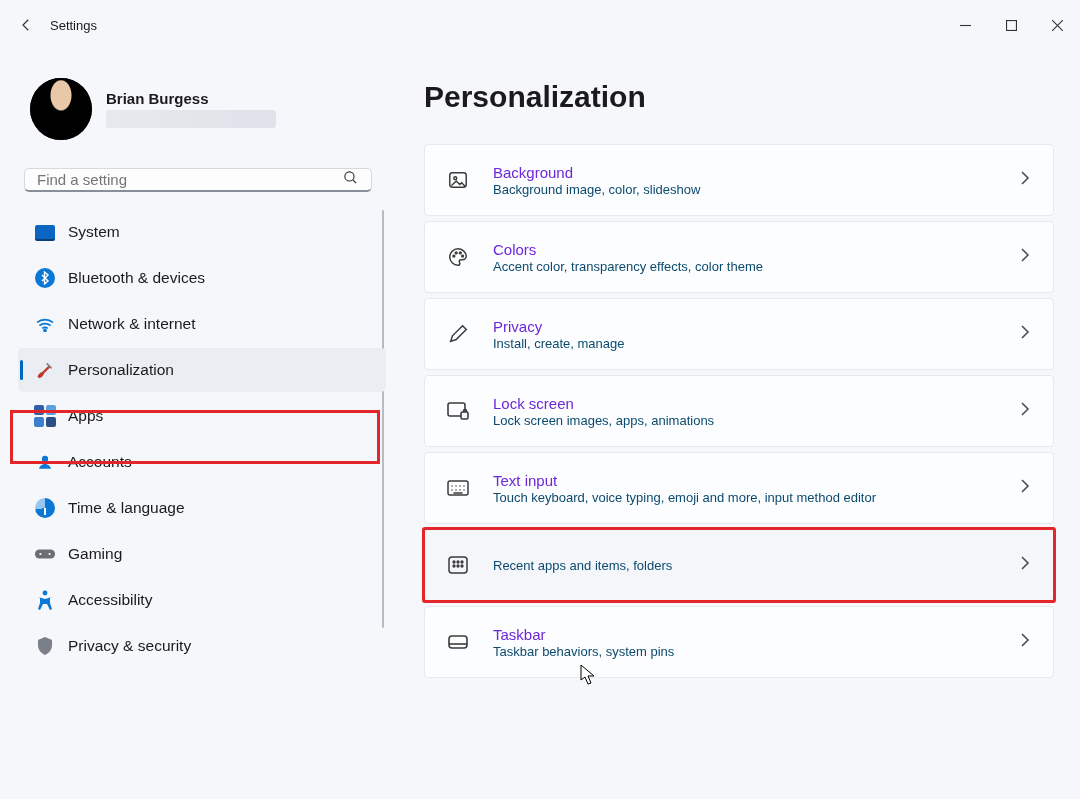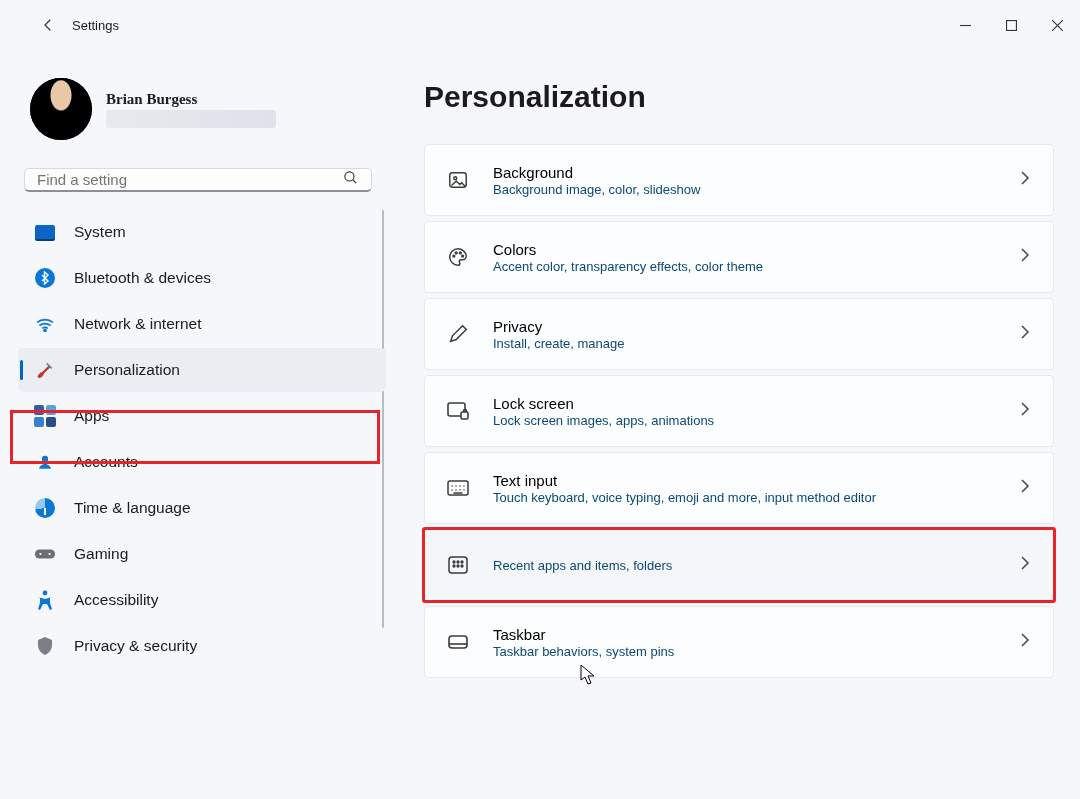--- a/index.html
+++ b/index.html
@@ -9,21 +9,21 @@
     font-family: "Segoe UI", "Segoe UI Variable", sans-serif;
     background: #f5f7fb;
     overflow: hidden;
     color: #1b1b1b;
   }
   
   .titlebar {
     display: flex;
     align-items: center;
     height: 50px;
-    padding: 0 0 0 28px;
+    padding: 0 0 0 6px;
   }
   .titlebar .back {
     width: 40px; height: 40px;
     display:flex; align-items:center; justify-content:center;
     color:#333;
   }
   .titlebar .title {
     font-size: 13px;
     margin-left: 4px;
   }
@@ -65,21 +65,21 @@
     background: radial-gradient(circle at 50% 22%, #e8c8a8 0 16%, #000 17% 50%, #2b2b2b 50% 100%);
     overflow:hidden;
     position:relative;
   }
   .avatar::after{
     content:"";
     position:absolute; inset:0;
     background: radial-gradient(ellipse at 50% 28%, rgba(232,200,168,1) 0 10px, rgba(0,0,0,0) 11px),
                 linear-gradient(#000,#000);
   }
-  .profile-text { line-height:1.2;font-family:Liberation Serif, serif; }
+  .profile-text { line-height:1.2; }
   .profile-name { font-weight:600; font-size:15px; }
   .profile-sub {
     width: 170px; height:18px;
     background: linear-gradient(90deg,#e6e9ee,#dfe3e9);
     border-radius:3px;
     margin-top:2px;
   }
 
   
   .search {
@@ -114,21 +114,21 @@
     top: 0;
     bottom: 40px;
     width: 2px;
     background:#b7bcc4;
     border-radius:1px;
   }
   .nav-item {
     height: 44px;
     display:flex;
     align-items:center;
-    gap: 18px;
+    gap: 12px;
     padding: 0 10px 0 16px;
     border-radius:5px;
     font-size:15.5px;
     cursor:pointer;
     position:relative;
   }
   .nav-item .icon-slot {
     width:22px; height:22px;
     display:flex; align-items:center; justify-content:center;
   }
@@ -178,21 +178,21 @@
     cursor:pointer;
     position:relative;
   }
   .card .cicon {
     width:26px; height:26px;
     display:flex;align-items:center;justify-content:center;
     color:#3b3b3b;
     flex-shrink:0;
   }
   .card .ctext { flex:1; min-width:0; }
-  .card .ctitle { font-size:15px; font-weight:400; color:#000000; }
+  .card .ctitle { font-size:15px; font-weight:400; color:#6d28d9; }
   .card .csub { font-size:13px; color:#0c4a6e; margin-top:1px; white-space:nowrap; overflow:hidden; text-overflow:ellipsis;}
   .card .chev { color:#4a4e54; }
   .highlight-box-content {
     position:absolute;
     inset:-3px;
     border:3px solid #e4262a;
     border-radius:3px;
     pointer-events:none;
   }
 

